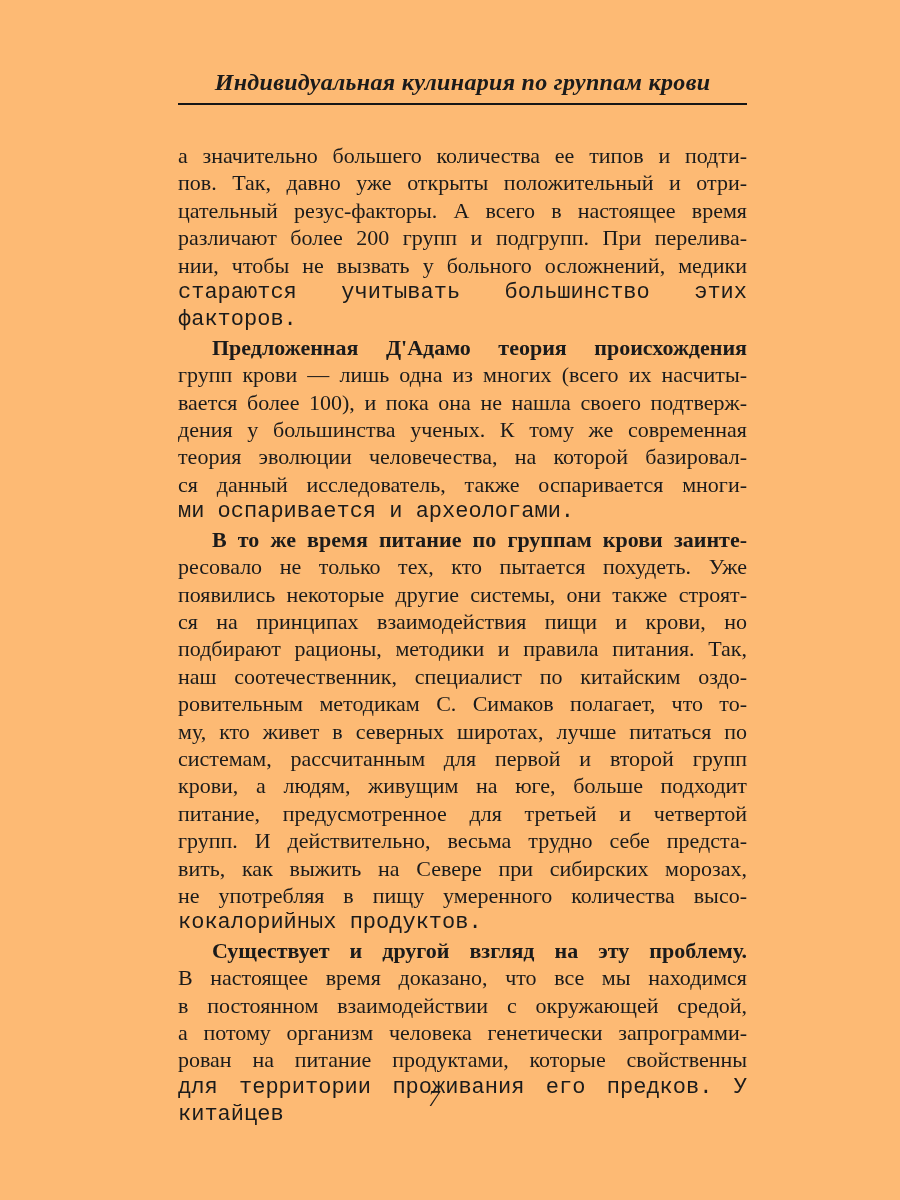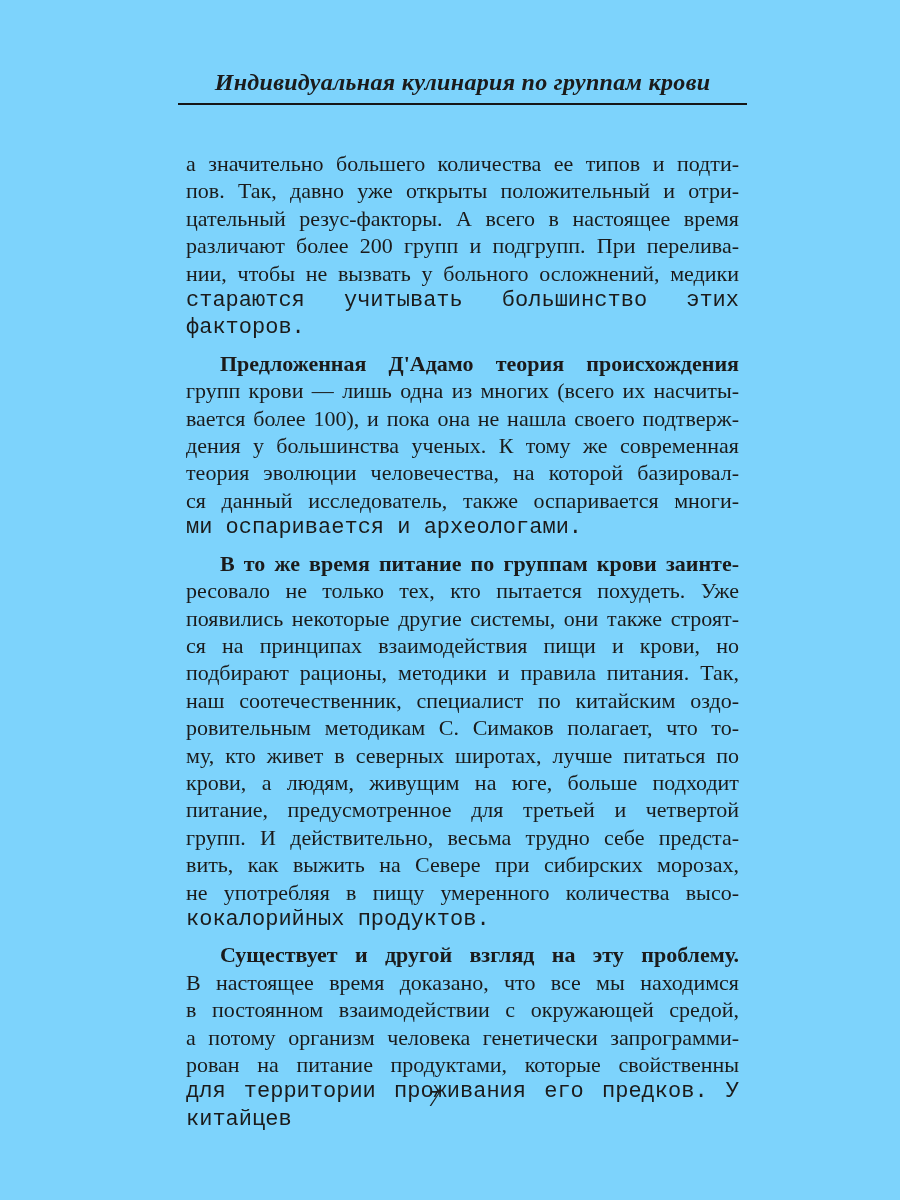--- a/index.html
+++ b/index.html
@@ -4,21 +4,21 @@
 <style>
   html, body {
     margin: 0;
     padding: 0;
     background: #ffffff;
   }
   .page {
     position: relative;
     width: 900px;
     height: 1200px;
-    background: #7dd3fc;
+    background: #fdba74;
     color: #1b1b1b;
     font-family: "Liberation Serif", "DejaVu Serif", serif;
     overflow: hidden;
   }
   .header-title {
     position: absolute;
     top: 67px;
     left: 178px;
     width: 569px;
     text-align: center;
@@ -39,21 +39,21 @@
   }
   .text-block {
     position: absolute;
     top: 142px;
     left: 178px;
     width: 569px;
     font-size: 22px;
     line-height: 27.4px;
   }
   .para {
-    margin: 8px;
+    margin: 0;
     padding: 0;
   }
   .line {
     text-align: justify;
     text-align-last: justify;
     white-space: normal;
   }
   .line.last {
     text-align-last: left;
     font-family: Liberation Mono, monospace;
@@ -98,20 +98,21 @@
       </div>
       <div class="para">
         <div class="line indent">В то же время питание по группам крови заинте-</div>
         <div class="line">ресовало не только тех, кто пытается похудеть. Уже</div>
         <div class="line">появились некоторые другие системы, они также строят-</div>
         <div class="line">ся на принципах взаимодействия пищи и крови, но</div>
         <div class="line">подбирают рационы, методики и правила питания. Так,</div>
         <div class="line">наш соотечественник, специалист по китайским оздо-</div>
         <div class="line">ровительным методикам С. Симаков полагает, что то-</div>
         <div class="line">му, кто живет в северных широтах, лучше питаться по</div>
+        <div class="line">системам, рассчитанным для первой и второй групп</div>
         <div class="line">крови, а людям, живущим на юге, больше подходит</div>
         <div class="line">питание, предусмотренное для третьей и четвертой</div>
         <div class="line">групп. И действительно, весьма трудно себе предста-</div>
         <div class="line">вить, как выжить на Севере при сибирских морозах,</div>
         <div class="line">не употребляя в пищу умеренного количества высо-</div>
         <div class="line last">кокалорийных продуктов.</div>
       </div>
       <div class="para">
         <div class="line indent">Существует и другой взгляд на эту проблему.</div>
         <div class="line">В настоящее время доказано, что все мы находимся</div>

